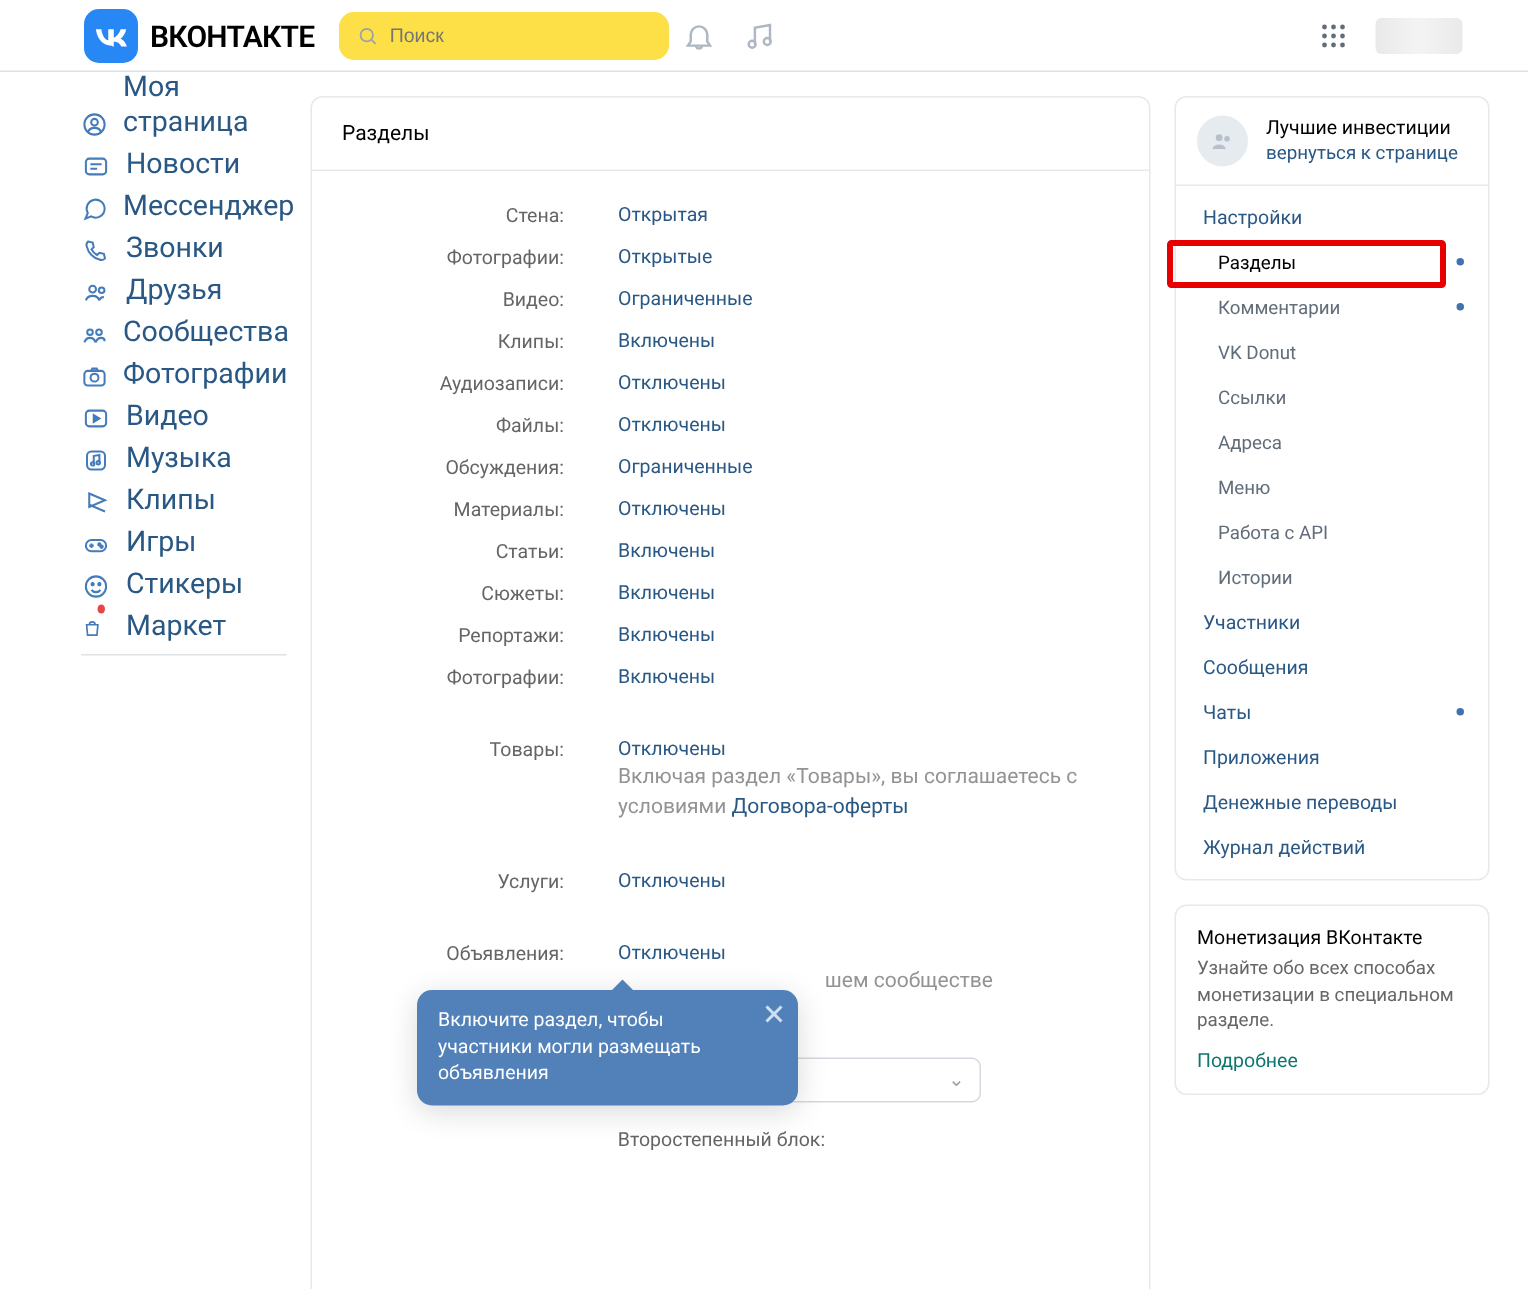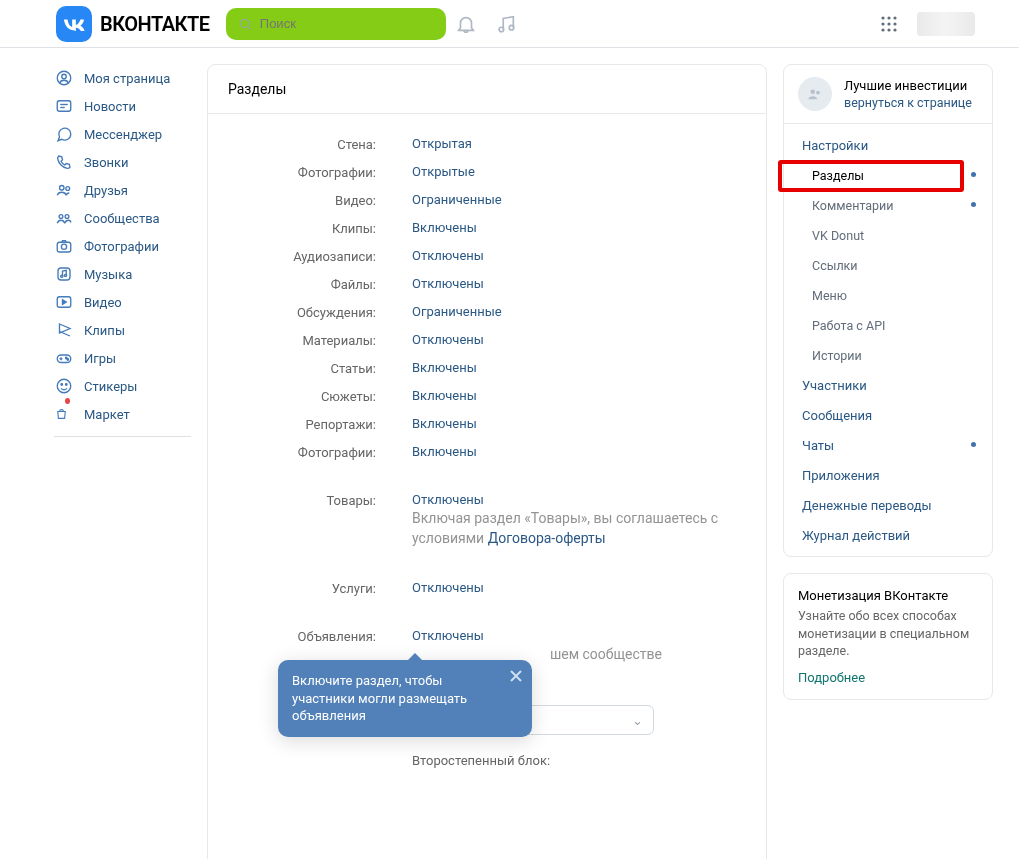--- a/index.html
+++ b/index.html
@@ -31,21 +31,21 @@
     border-radius: 10px;
     display: flex; align-items: center; justify-content: center;
   }
   .header .logo-text {
     font-size: 20px;
     font-weight: 600;
     letter-spacing: -0.5px;
   }
   .header .search {
     flex: 0 0 220px;
-    background: #84cc16;
+    background: #fde047;
     height: 32px;
     border-radius: 10px;
     display: flex;
     align-items: center;
     padding: 0 12px;
     color: #818c99;
   }
   .header .search input {
     border: none; background: transparent; outline: none;
     font-size: 13px; color: #555; margin-left: 8px; width: 100%;
@@ -71,26 +71,26 @@
     gap: 16px;
     padding: 16px 26px 40px 26px;
   }
   .left-nav {
     width: 165px;
     padding-left: 28px;
     flex: none;
   }
   .left-nav .nav-item {
     display: flex;
-    align-items: center;
+    align-items: flex-end;
     gap: 10px;
     height: 28px;
     color: #2a5885;
     cursor: pointer;
-    font-size: 13px;
+    font-size: 19px;
   }
   .left-nav .nav-item .nav-icon {
     color: #447bba;
     width: 20px; display: flex; justify-content:center;
   }
   .left-nav hr {
     border: none; border-top: 1px solid #e0e1e6;
     margin: 8px 0;
   }
   .market-dot {
@@ -366,36 +366,36 @@
             <rect x="3" y="7" width="18" height="13" rx="3"></rect>
             <circle cx="12" cy="13" r="3.5"></circle>
             <path d="M9 7l1-2h4l1 2"></path>
           </svg>
         </span>
         <span>Фотографии</span>
       </div>
     <div class="nav-item">
         <span class="nav-icon">
           <svg width="18" height="18" viewBox="0 0 24 24" fill="none" stroke="#447bba" stroke-width="1.8">
+            <rect x="3" y="5" width="18" height="14" rx="3"></rect>
+            <path d="M10 9l5 3-5 3z" fill="#447bba"></path>
+          </svg>
+        </span>
+        <span>Видео</span>
+      </div>
+    <div class="nav-item">
+        <span class="nav-icon">
+          <svg width="18" height="18" viewBox="0 0 24 24" fill="none" stroke="#447bba" stroke-width="1.8">
             <rect x="4" y="4" width="16" height="16" rx="4"></rect>
             <path d="M10 15V8l5-1v7"></path>
             <circle cx="9" cy="15" r="1.5"></circle>
             <circle cx="14" cy="14" r="1.5"></circle>
           </svg>
         </span>
         <span>Музыка</span>
-      </div>
-    <div class="nav-item">
-        <span class="nav-icon">
-          <svg width="18" height="18" viewBox="0 0 24 24" fill="none" stroke="#447bba" stroke-width="1.8">
-            <rect x="3" y="5" width="18" height="14" rx="3"></rect>
-            <path d="M10 9l5 3-5 3z" fill="#447bba"></path>
-          </svg>
-        </span>
-        <span>Видео</span>
       </div>
     <div class="nav-item">
         <span class="nav-icon">
           <svg width="18" height="18" viewBox="0 0 24 24" fill="none" stroke="#447bba" stroke-width="1.8">
             <path d="M6 4l14 6-14 6z"></path>
             <path d="M6 14l14 6"></path>
           </svg>
         </span>
         <span>Клипы</span>
       </div>
@@ -574,20 +574,23 @@
             <span>Комментарии</span>
             <span class="dot"></span>
           </div>
         <div class="rc-item sub">
             <span>VK Donut</span>
           </div>
         <div class="rc-item sub">
             <span>Ссылки</span>
           </div>
         <div class="rc-item sub">
+            <span>Адреса</span>
+          </div>
+        <div class="rc-item sub">
             <span>Меню</span>
           </div>
         <div class="rc-item sub">
             <span>Работа с API</span>
           </div>
         <div class="rc-item sub">
             <span>Истории</span>
           </div>
         <div class="rc-item">
             <span>Участники</span>

